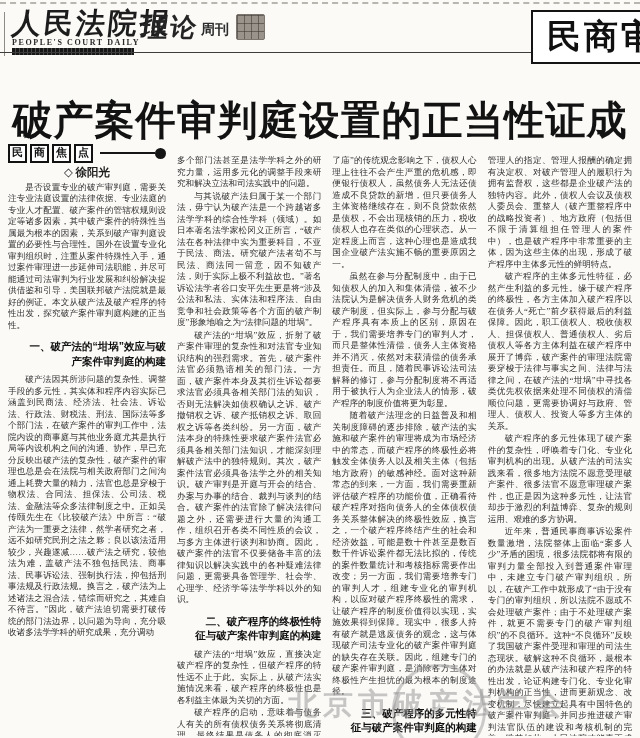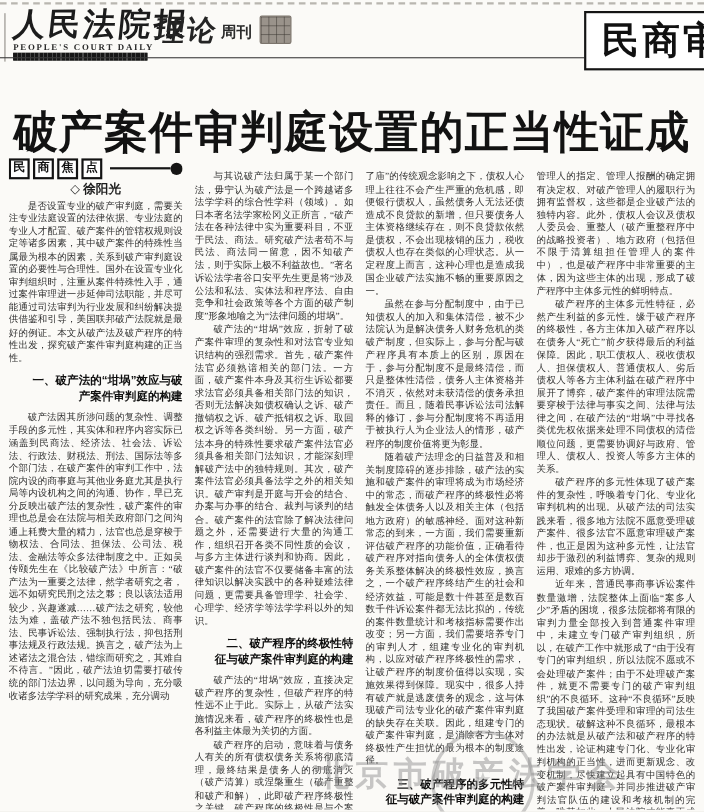--- a/index.html
+++ b/index.html
@@ -106,32 +106,33 @@
       <div class="author-line">◇ 徐阳光</div>
       <div>
           <p class="blk-para">是否设置专业的破产审判庭，需要关注专业法庭设置的法律依据、专业法庭的专业人才配置、破产案件的管辖权规则设定等诸多因素，其中破产案件的特殊性当属最为根本的因素，关系到破产审判庭设置的必要性与合理性。国外在设置专业化审判组织时，注重从案件特殊性入手，通过案件审理进一步延伸司法职能，并尽可能通过司法审判为行业发展和纠纷解决提供借鉴和引导，美国联邦破产法院就是最好的例证。本文从破产法及破产程序的特性出发，探究破产案件审判庭构建的正当性。</p>
           <h3 class="blk-heading">一、破产法的“坩埚”效应与破产案件审判庭的构建</h3>
           <p class="blk-para">破产法因其所涉问题的复杂性、调整手段的多元性，其实体和程序内容实际已涵盖到民商法、经济法、社会法、诉讼法、行政法、财税法、刑法、国际法等多个部门法，在破产案件的审判工作中，法院内设的商事庭与其他业务庭尤其是执行局等内设机构之间的沟通、协作，早已充分反映出破产法的复杂性，破产案件的审理也总是会在法院与相关政府部门之间沟通上耗费大量的精力，法官也总是穿梭于物权法、合同法、担保法、公司法、税法、金融法等众多法律制度之中。正如吴传颐先生在《比较破产法》中所言：“破产法为一重要之法律，然学者研究之者，远不如研究民刑之法之夥；良以该法适用较少，兴趣遂减……破产法之研究，较他法为难，盖破产法不独包括民法、商事法、民事诉讼法、强制执行法，抑包括刑事法规及行政法规。换言之，破产法为上述诸法之混合法，错综而研究之，其难自不待言。”因此，破产法迫切需要打破传统的部门法边界，以问题为导向，充分吸收诸多法学学科的研究成果，充分调动</p>
         </div>
     </div>
 
     <div class="col col-rest">
       <div>
+          <p class="blk-cont">多个部门法甚至是法学学科之外的研究力量，运用多元化的调整手段来研究和解决立法和司法实践中的问题。</p>
           <p class="blk-para">与其说破产法归属于某一个部门法，毋宁认为破产法是一个跨越诸多法学学科的综合性学科（领域）。如日本著名法学家松冈义正所言，“破产法在各种法律中实为重要科目，不亚于民法、商法。研究破产法者苟不与民法、商法同一留意，因不知破产法，则于实际上极不利益故也。”著名诉讼法学者谷口安平先生更是将“涉及公法和私法、实体法和程序法、自由竞争和社会政策等各个方面的破产制度”形象地喻之为“法律问题的坩埚”。</p>
           <p class="blk-para">破产法的“坩埚”效应，折射了破产案件审理的复杂性和对法官专业知识结构的强烈需求。首先，破产案件法官必须熟谙相关的部门法。一方面，破产案件本身及其衍生诉讼都要求法官必须具备相关部门法的知识，否则无法解决如债权确认之诉、破产撤销权之诉、破产抵销权之诉、取回权之诉等各类纠纷。另一方面，破产法本身的特殊性要求破产案件法官必须具备相关部门法知识，才能深刻理解破产法中的独特规则。其次，破产案件法官必须具备法学之外的相关知识。破产审判是开庭与开会的结合、办案与办事的结合、裁判与谈判的结合。破产案件的法官除了解决法律问题之外，还需要进行大量的沟通工作，组织召开各类不同性质的会议，与多方主体进行谈判和协商。因此，破产案件的法官不仅要储备丰富的法律知识以解决实践中的各种疑难法律问题，更需要具备管理学、社会学、心理学、经济学等法学学科以外的知识。</p>
           <h3 class="blk-heading">二、破产程序的终极性特征与破产案件审判庭的构建</h3>
           <p class="blk-para">破产法的“坩埚”效应，直接决定破产程序的复杂性，但破产程序的特性远不止于此。实际上，从破产法实施情况来看，破产程序的终极性也是各利益主体最为关切的方面。</p>
           <p class="blk-para">破产程序的启动，意味着与债务人有关的所有债权债务关系将彻底清理，最终结果是债务人的彻底消灭（破产清算）或涅槃重生（破产重整和破产和解），此即破产程序终极性之关键。破产程序的终极性是与个案诉讼和执行程序比较而言的。个案诉讼和执行程序解决的是个别债权债务关系，一个诉讼的进行或程序的终结，并不意味着债务人主体资格的消灭。在“跑得了和尚跑不</p>
         </div>
     </div>
 
     <div class="col col-rest">
       <div>
           <p class="blk-cont">了庙”的传统观念影响之下，债权人心理上往往不会产生严重的危机感，即便银行债权人，虽然债务人无法还债造成不良贷款的新增，但只要债务人主体资格继续存在，则不良贷款依然是债权，不会出现核销的压力，税收债权人也存在类似的心理状态。从一定程度上而言，这种心理也是造成我国企业破产法实施不畅的重要原因之一。</p>
-          <p class="blk-para">虽然在参与分配制度中，由于已知债权人的加入和集体清偿，被不少法院认为是解决债务人财务危机的类破产制度，但实际上，参与分配与破产程序具有本质上的区别，原因在于，参与分配制度不是最终清偿，而只是整体性清偿，债务人主体资格并不消灭，依然对未获清偿的债务承担责任。而且，随着民事诉讼法司法解释的修订，参与分配制度将不再适用于被执行人为企业法人的情形，破产程序的制度价值将更为彰显。</p>
+          <p class="blk-para">虽然在参与分配制度中，由于已知债权人的加入和集体清偿，被不少法院认为是解决债务人财务危机的类破产制度，但实际上，参与分配与破产程序具有本质上的区别，原因在于，我们需要培养专门的审判人才，而只是整体性清偿，债务人主体资格并不消灭，依然对未获清偿的债务承担责任。而且，随着民事诉讼法司法解释的修订，参与分配制度将不再适用于被执行人为企业法人的情形，破产程序的制度价值将更为彰显。</p>
           <p class="blk-para">随着破产法理念的日益普及和相关制度障碍的逐步排除，破产法的实施和破产案件的审理将成为市场经济中的常态，而破产程序的终极性必将触发全体债务人以及相关主体（包括地方政府）的敏感神经。面对这种新常态的到来，一方面，我们需要重新评估破产程序的功能价值，正确看待破产程序对指向债务人的全体债权债务关系整体解决的终极性效应，换言之，一个破产程序终结产生的社会和经济效益，可能是数十件甚至是数百数千件诉讼案件都无法比拟的，传统的案件数量统计和考核指标需要作出改变；另一方面，我们需要培养专门的审判人才，组建专业化的审判机构，以应对破产程序终极性的需求，让破产程序的制度价值得以实现，实施效果得到保障。现实中，很多人持有破产就是逃废债务的观念，这与体现破产司法专业化的破产案件审判庭的缺失存在关联。因此，组建专门的破产案件审判庭，是消除各方主体对终极性产生担忧的最为根本的制度途径。</p>
           <h3 class="blk-heading">三、破产程序的多元性特征与破产案件审判庭的构建</h3>
         </div>
     </div>
 
     <div class="col col-rest">
       <div>
           <p class="blk-cont">管理人的指定、管理人报酬的确定拥有决定权、对破产管理人的履职行为拥有监督权，这些都是企业破产法的独特内容。此外，债权人会议及债权人委员会、重整人（破产重整程序中的战略投资者）、地方政府（包括但不限于清算组担任管理人的案件中），也是破产程序中非常重要的主体，因为这些主体的出现，形成了破产程序中主体多元性的鲜明特点。</p>
           <p class="blk-para">破产程序的主体多元性特征，必然产生利益的多元性。缘于破产程序的终极性，各方主体加入破产程序以在债务人“死亡”前夕获得最后的利益保障。因此，职工债权人、税收债权人、担保债权人、普通债权人、劣后债权人等各方主体利益在破产程序中展开了博弈，破产案件的审理法院需要穿梭于法律与事实之间、法律与法律之间，在破产法的“坩埚”中寻找各类优先权依据来处理不同债权的清偿顺位问题，更需要协调好与政府、管理人、债权人、投资人等多方主体的关系。</p>
           <p class="blk-para">破产程序的多元性体现了破产案件的复杂性，呼唤着专门化、专业化审判机构的出现。从破产法的司法实践来看，很多地方法院不愿意受理破产案件、很多法官不愿意审理破产案件，也正是因为这种多元性，让法官却步于激烈的利益博弈、复杂的规则运用、艰难的多方协调。</p>

